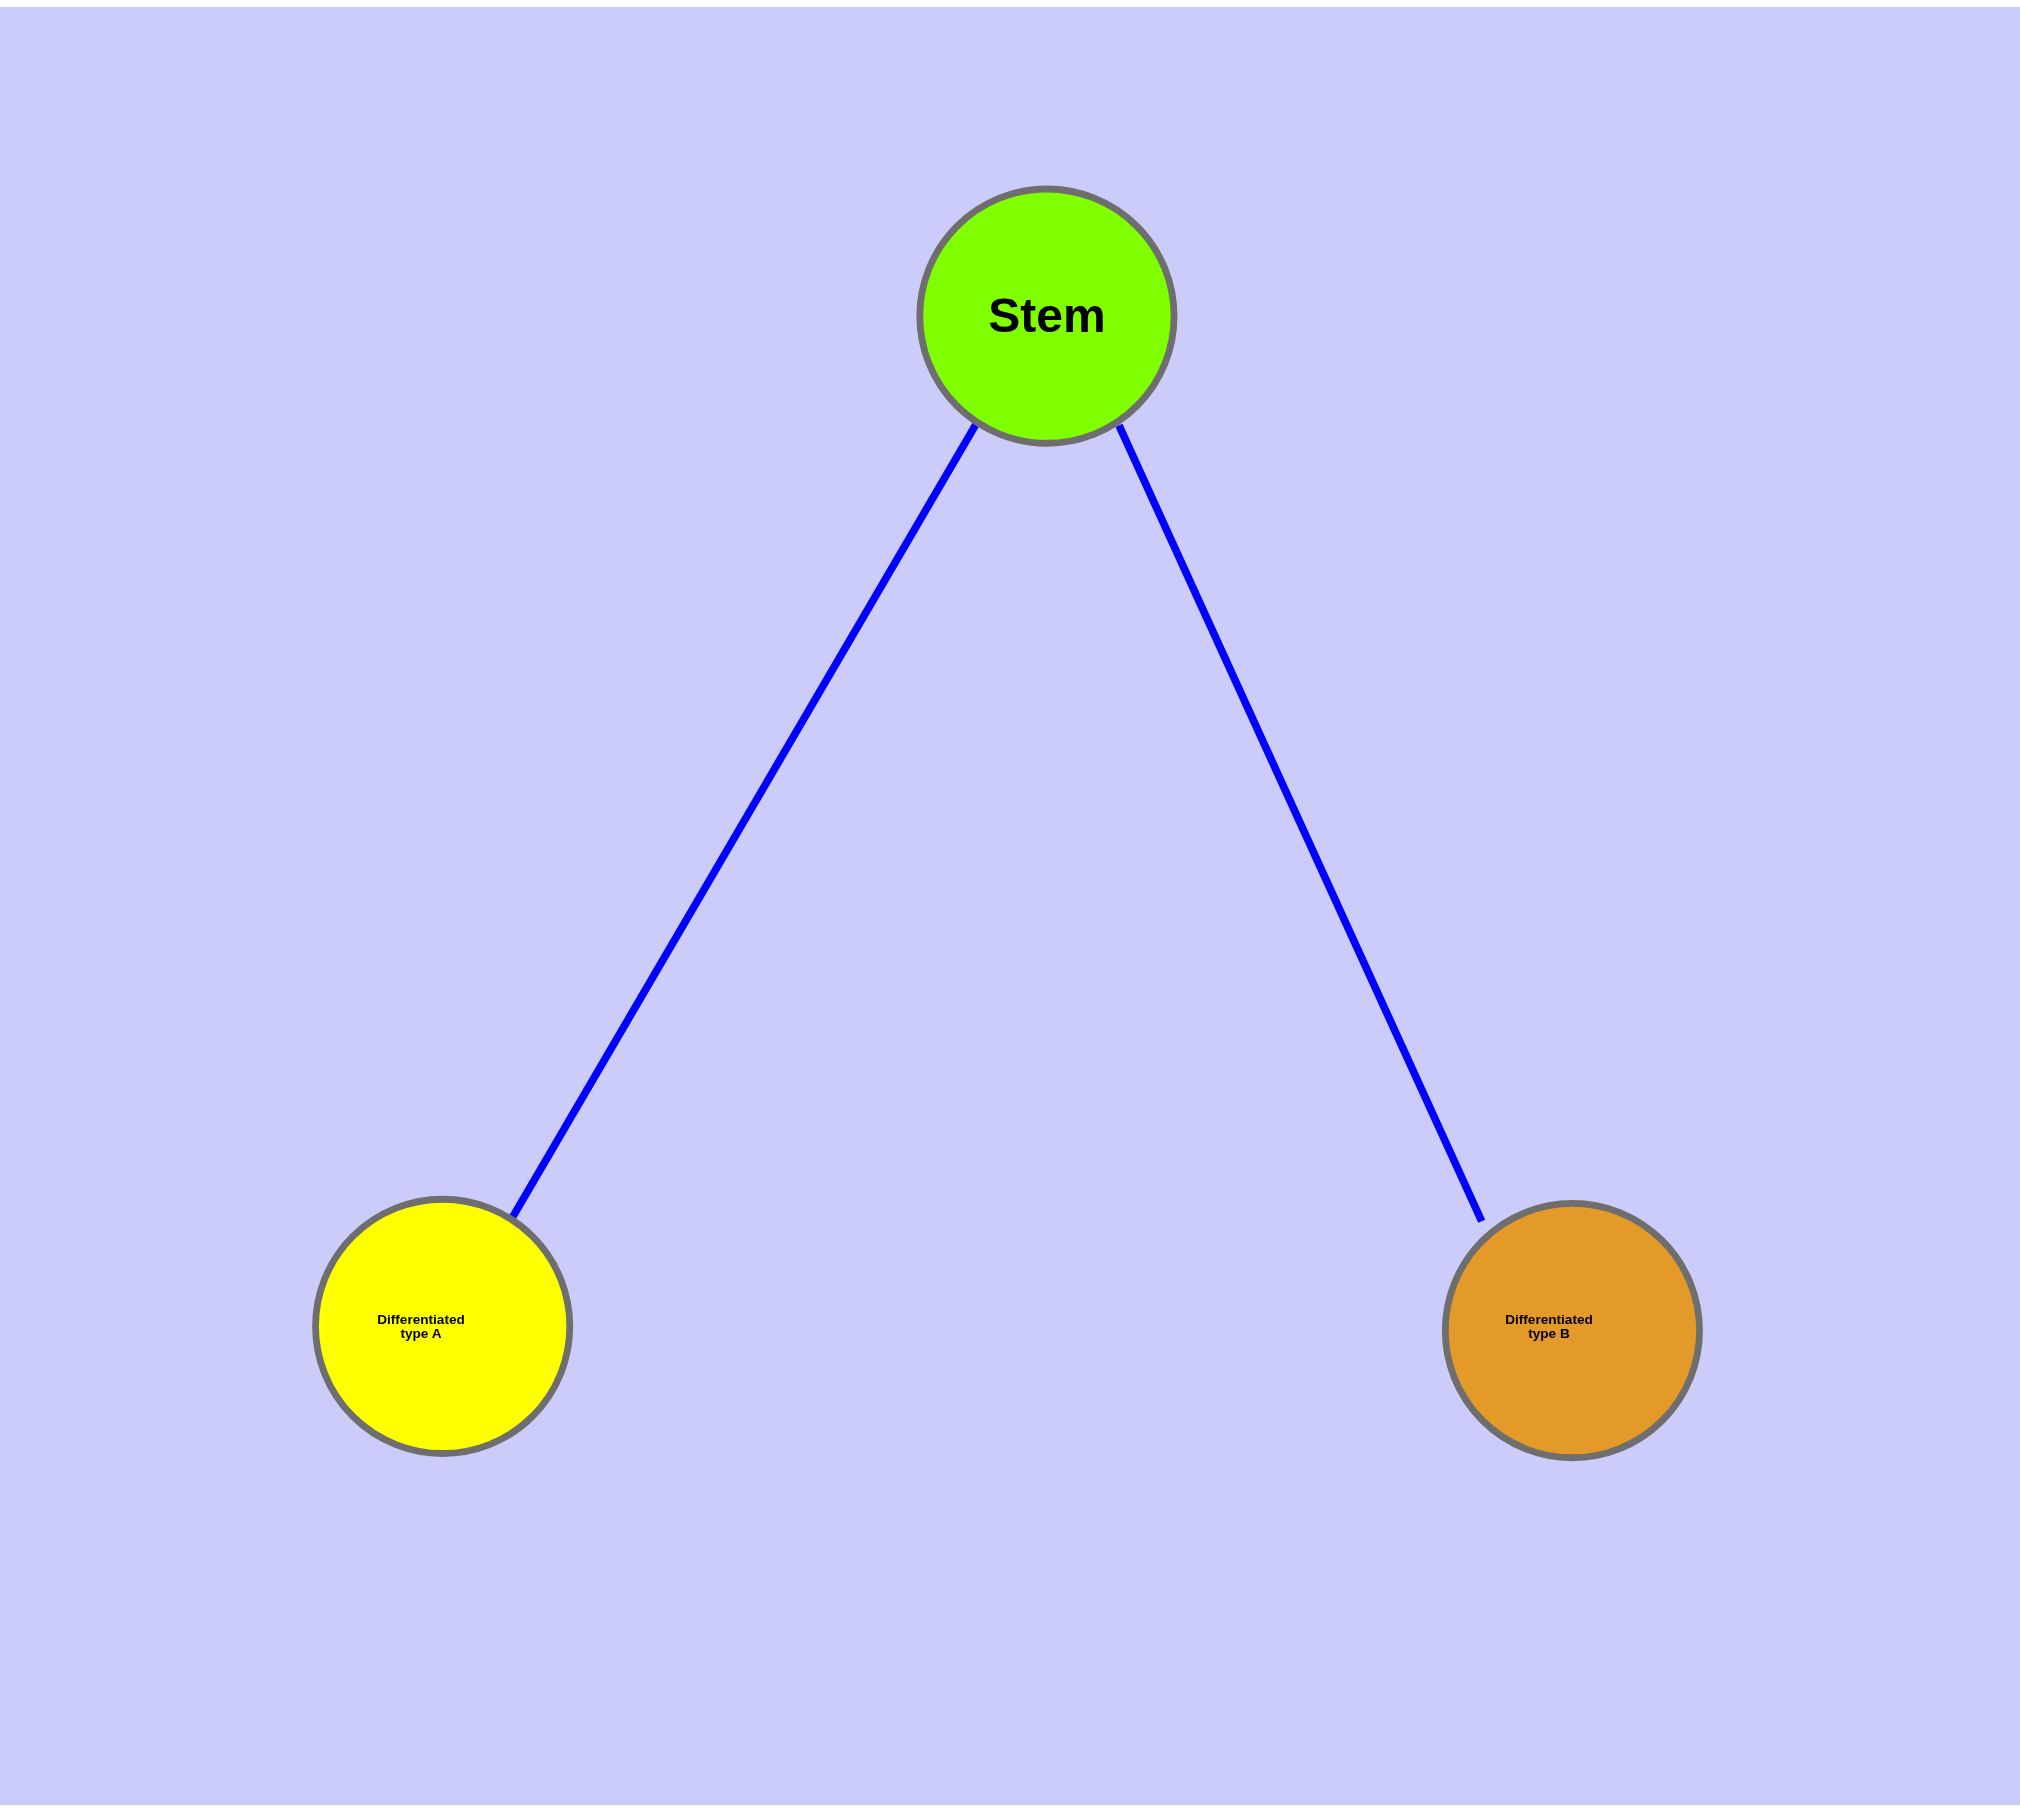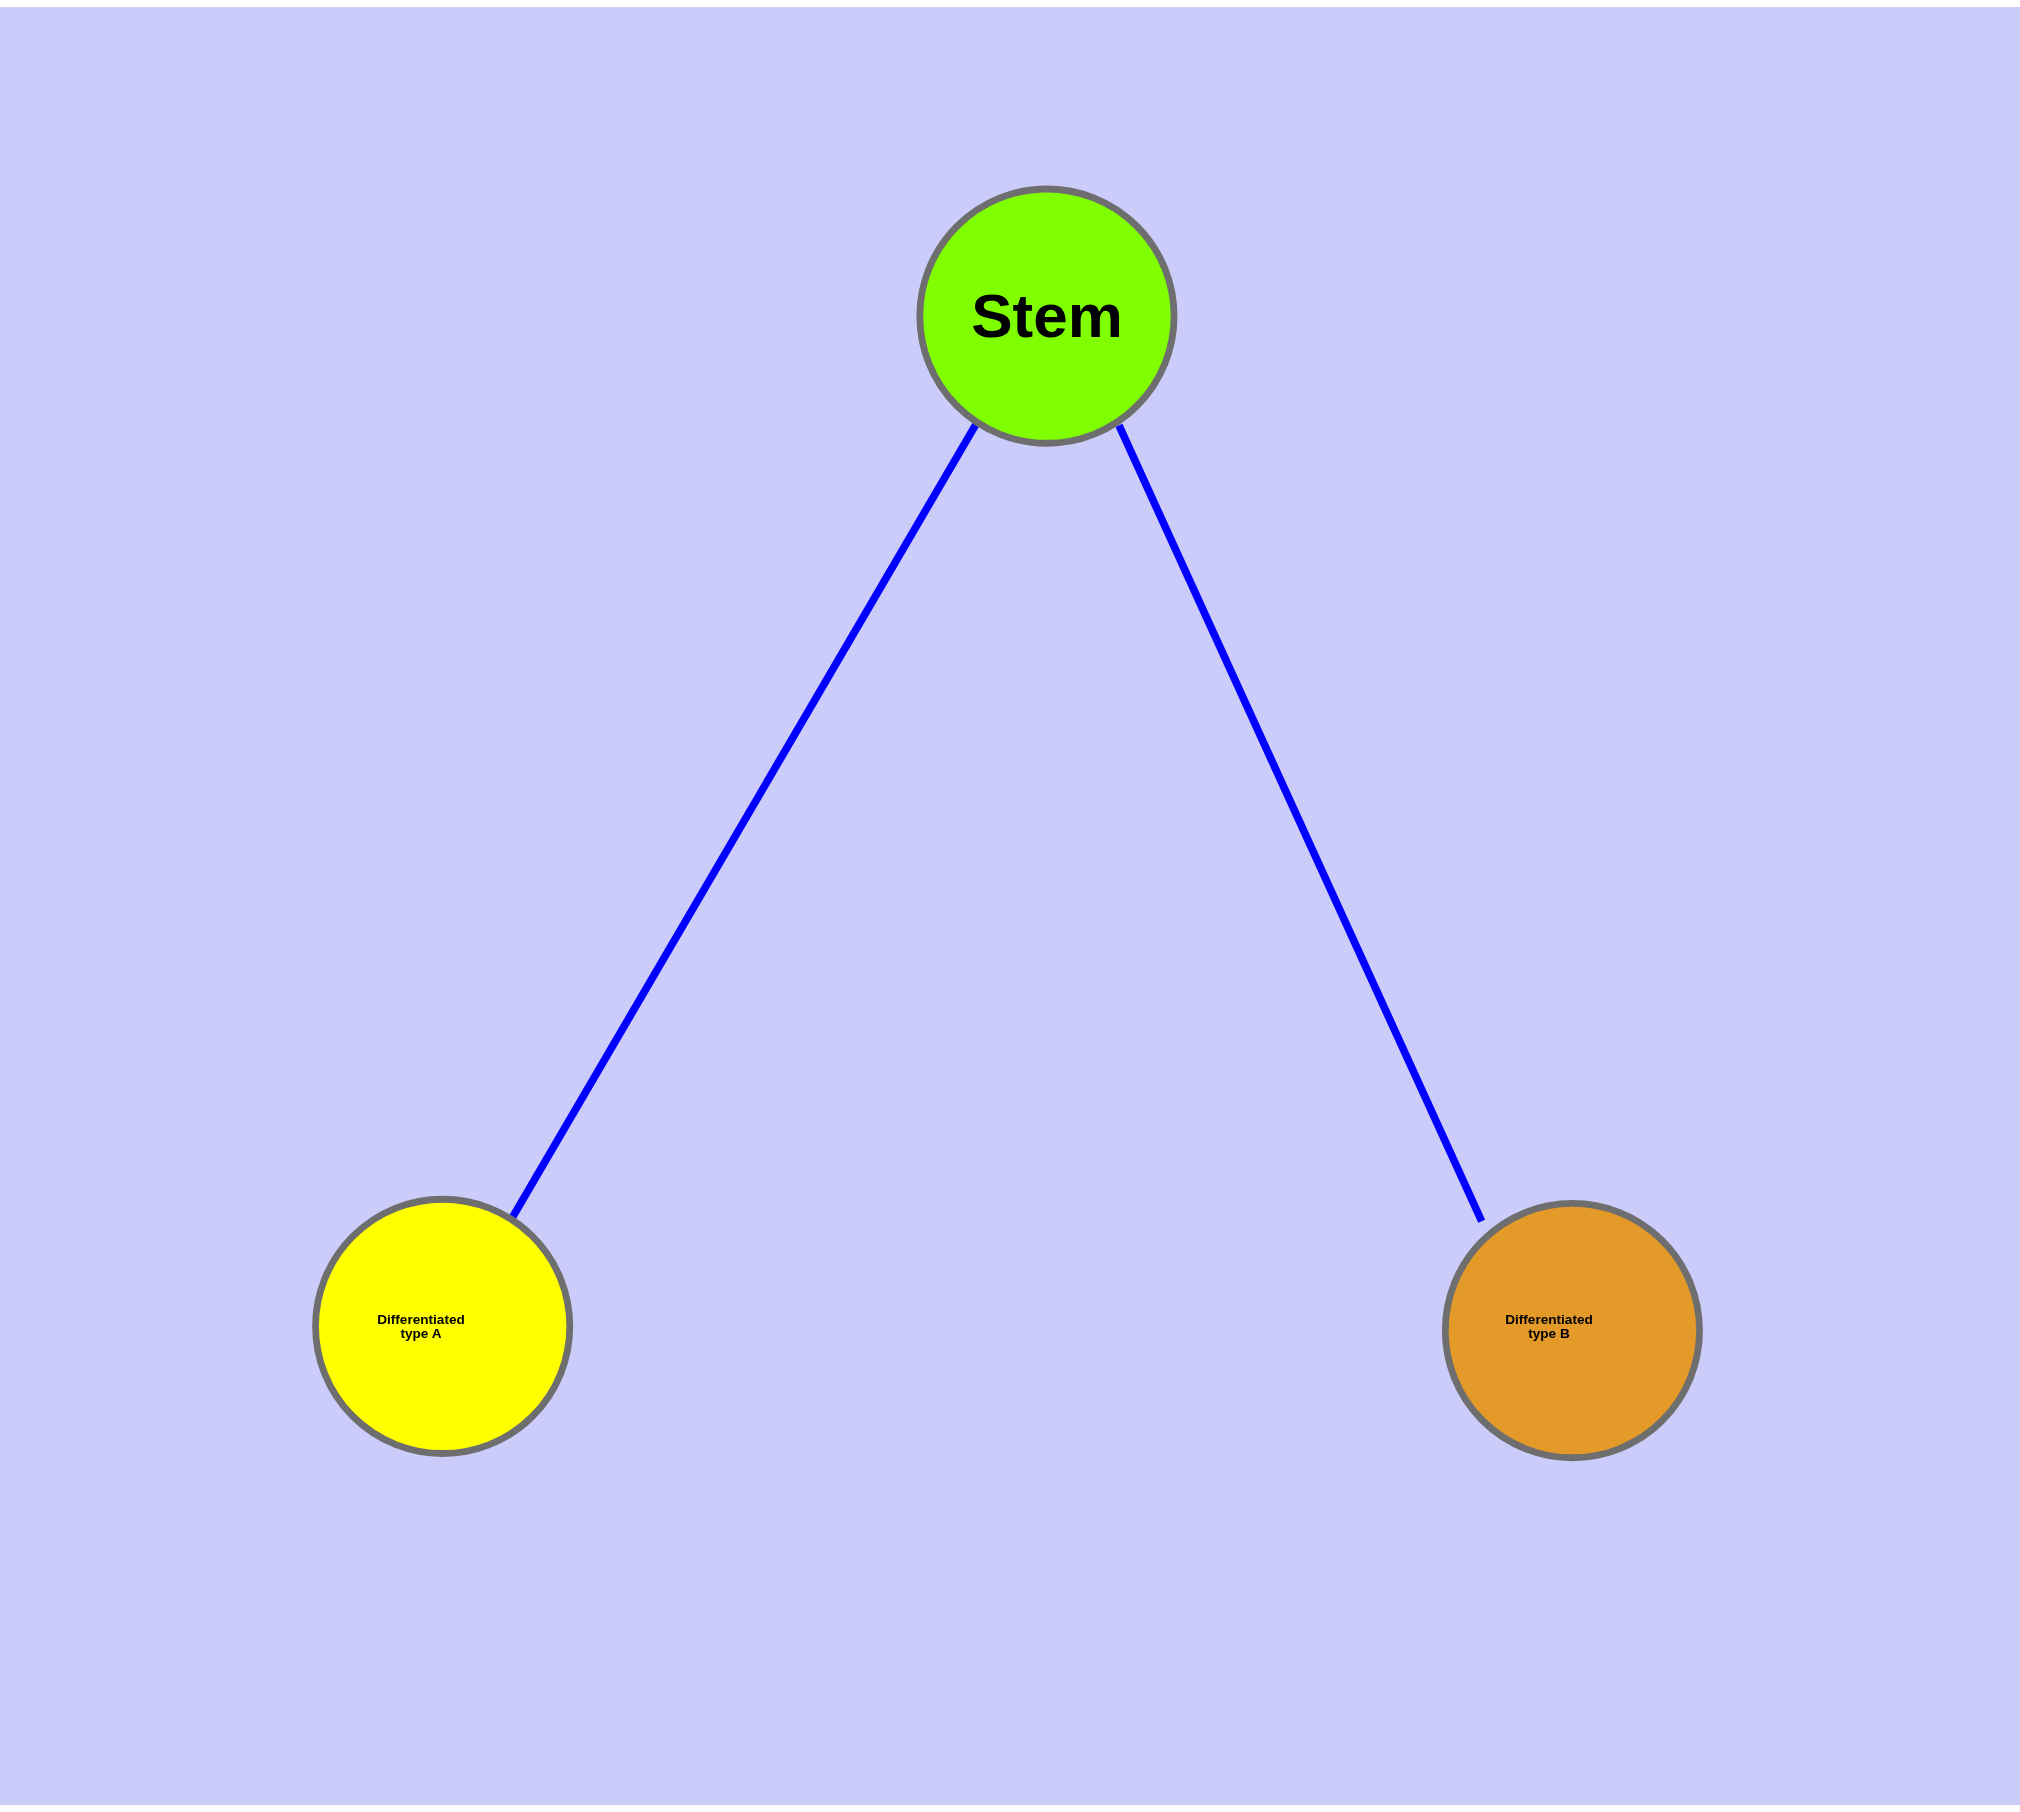--- a/index.html
+++ b/index.html
@@ -34,21 +34,21 @@
     position: absolute;
     font-family: "Liberation Sans", "DejaVu Sans", sans-serif;
     font-weight: bold;
     color: #000000;
     text-align: center;
     line-height: 1.06;
     white-space: pre;
     pointer-events: none;
     transform: translate(-50%, -50%);
   }
-  .label-stem   { font-size: 62px; }
+  .label-stem   { font-size: 48px; }
 </style>
 </head>
 <body>
 
 <div id="stage">
   <div id="canvas" style="background: rgb(204, 204, 251);"></div>
 
   <svg id="graph-svg" viewBox="0 0 2384 2138">
     <g id="edges-layer">
         <line x1="1151" y1="501" x2="604" y2="1437" stroke="#0000ff" stroke-width="9" stroke-linecap="butt"></line>

